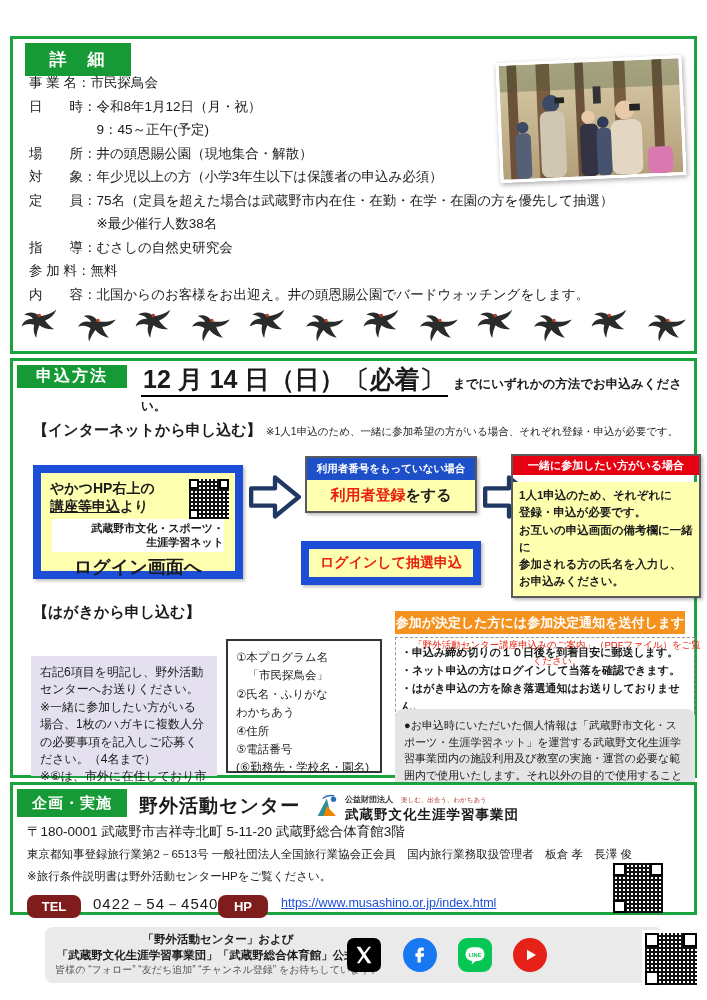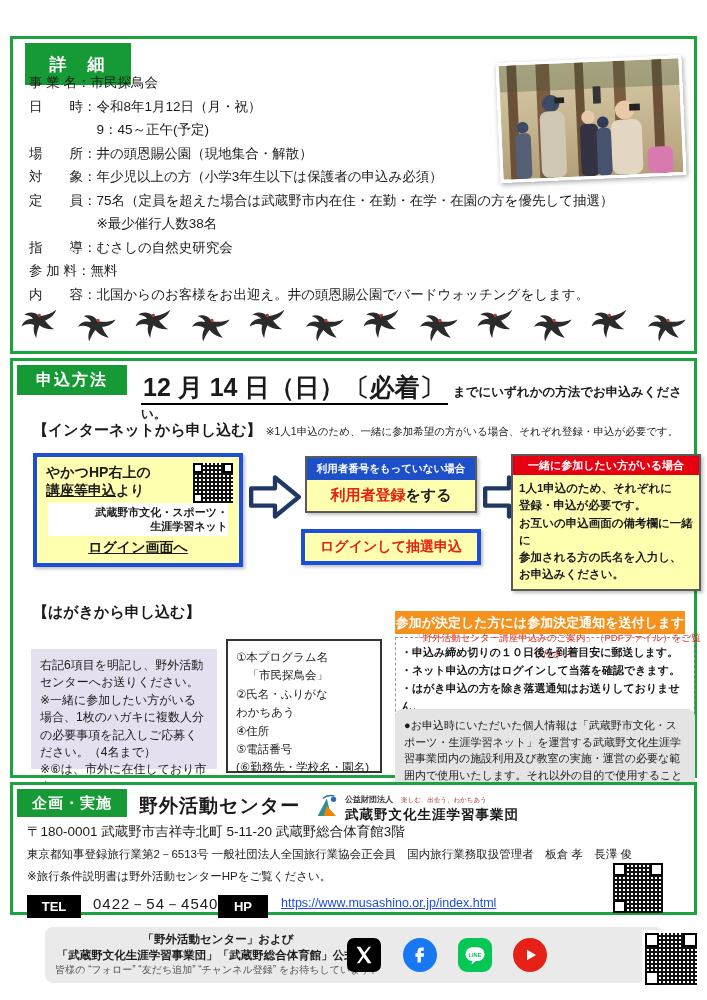--- a/index.html
+++ b/index.html
@@ -1,46 +1,46 @@
 <!DOCTYPE html>
 <html><head>
 <meta charset="utf-8">
 <style>
   html,body{margin:0;padding:0;background:#fff;}
   #page{position:relative;width:707px;height:1000px;background:#fff;overflow:hidden;
         font-family:"Liberation Sans","DejaVu Sans",sans-serif;color:#1b1b1b;}
   .gbox{position:absolute;border:3px solid #1ca23e;background:#fff;box-sizing:border-box;}
   .glabel{position:absolute;background:#169a35;color:#fff;font-weight:bold;
           display:flex;align-items:center;justify-content:center;letter-spacing:2px;}
-  .ml{white-space:pre-line;}
+  .ml{white-space:pre-line;margin-top:7px;}
   .pre{white-space:pre-wrap;}
 
   
   #details-rows{position:absolute;left:16px;top:32px;width:660px;font-size:13.5px;line-height:23.5px;}
   #photo{position:absolute;right:10px;top:20px;width:186px;height:120px;transform:rotate(-2.5deg);
          box-shadow:1px 2px 5px rgba(0,0,0,.35);border:3px solid #fff;box-sizing:border-box;}
   #birds{position:absolute;left:8px;right:8px;bottom:4px;height:46px;display:flex;
          align-items:center;justify-content:space-between;}
   .bird{width:38px;height:30px;}
   .bird:nth-child(odd){transform:rotate(-8deg);}
   .bird:nth-child(even){transform:rotate(7deg) translateY(5px);}
 
   
-  #deadline-wrap{position:absolute;left:128px;top:10px;width:550px;}
+  #deadline-wrap{position:absolute;left:128px;top:2px;width:550px;}
   #deadline-big{font-size:25px;font-weight:bold;border-bottom:2.5px solid #000;padding:0 4px 2px 2px;}
   #deadline-note{font-size:12.5px;font-weight:bold;}
   .subhead{position:absolute;font-size:15px;font-weight:bold;}
   .subnote{font-size:10.5px;font-weight:normal;}
-  .ybox{background:#ffffb0;border:4px solid #1d4ed8;box-sizing:border-box;
-        box-shadow:2px 2px 3px rgba(0,0,0,.25);}
+  .ybox{background:#ffffb0;border:8px solid #1d4ed8;box-sizing:border-box;
+        box-shadow:2px 2px 3px rgba(0,0,0,.25);margin-top:12px;}
   #net-box{position:absolute;left:20px;top:92px;width:210px;height:114px;padding:7px 9px;}
   #net-box .l1{font-size:14px;font-weight:bold;}
   #net-inner{background:#fff;border-radius:3px;margin:3px 2px;padding:2px 0;text-align:right;
              font-size:11px;font-weight:bold;line-height:1.3;}
-  #net-login{text-align:center;font-size:14px;font-weight:bold;text-decoration:underline;}
+  #net-login{text-align:center;font-size:18px;font-weight:bold;}
   .flow-arrow{position:absolute;width:52px;height:48px;}
   #reg-box{position:absolute;left:292px;top:95px;width:172px;border:2px solid #5a5a5a;
            box-shadow:2px 2px 3px rgba(0,0,0,.25);box-sizing:border-box;}
   #reg-head{background:#1d50c8;color:#fff;font-size:10.5px;font-weight:bold;text-align:center;padding:4px 0;}
   #reg-body{background:#ffffb0;font-size:15px;font-weight:bold;text-align:center;padding:6px 0;}
   #login-box{position:absolute;left:288px;top:168px;width:180px;text-align:center;padding:5px 2px;
              font-size:13px;font-weight:bold;}
   #login-box .red-line{font-size:14px;}
   #together-box{position:absolute;left:498px;top:93px;width:190px;border:2px solid #5a5a5a;
                 box-shadow:2px 2px 3px rgba(0,0,0,.25);box-sizing:border-box;}
@@ -61,22 +61,22 @@
 
   
   #org-name{position:absolute;left:126px;top:8px;font-size:19px;font-weight:bold;letter-spacing:1px;}
   #org-logo{position:absolute;left:298px;top:3px;display:flex;align-items:center;gap:4px;}
   #org-logo .t1{font-size:8px;font-weight:bold;color:#333;}
   #org-logo .tag{font-size:6.5px;color:#b0372f;margin-left:8px;}
   #org-logo .t2{font-size:13.5px;font-weight:bold;letter-spacing:1px;}
   #org-addr{position:absolute;left:14px;top:38px;font-size:13.5px;}
   #org-reg{position:absolute;left:14px;top:62px;font-size:11.5px;color:#222;}
   #org-note{position:absolute;left:14px;top:84px;font-size:11.5px;color:#222;}
-  .badge{position:absolute;background:#000000;color:#fff;font-weight:bold;font-size:13px;
-         border-radius:0;display:flex;align-items:center;justify-content:center;height:23px;}
+  .badge{position:absolute;background:#7f1d1d;color:#fff;font-weight:bold;font-size:13px;
+         border-radius:8px;display:flex;align-items:center;justify-content:center;height:23px;}
   #tel-num{position:absolute;left:80px;top:110px;font-size:15px;letter-spacing:1px;}
   #hp-url{position:absolute;left:268px;top:111px;font-size:12.5px;color:#1d4ed8;text-decoration:underline;}
 
   
   .qr{position:relative;background-color:#fff;
       background-image:repeating-linear-gradient(0deg,#111 0 2px,transparent 2px 4px),
                        repeating-linear-gradient(90deg,#111 0 2px,#fff 2px 4px);}
   .qr::before,.qr::after{content:"";position:absolute;width:26%;height:26%;background:#fff;
       border:2px solid #000;box-sizing:border-box;}
   .qr::before{left:0;top:0;} .qr::after{right:0;top:0;}
@@ -101,21 +101,21 @@
         <path d="M20 6 C16 1.5 10 0.5 5 3 C9.5 4 12.5 6 13.5 8.5 C7.5 7.5 2.5 10 0.5 15 C5.5 12.5 10.5 13.2 13.8 15.2 C12 19.5 12 24.5 14 29 C15.2 24 17.2 19.5 19.2 16.2 C22.5 19.5 28 22.2 34 22.5 C30 19 27 15 25.8 12 C31 11 36 8 39 2.5 C33.5 5.8 27.5 6.8 22.5 6.8 Z" fill="#2b2b2b"></path>
         <circle cx="20.5" cy="6" r="1.8" fill="#b5401f"></circle>
       </g>
       <g id="harrow">
         <polygon points="2,14 24,14 24,4 46,22 24,40 24,30 2,30" fill="#ffffff" stroke="#1f3864" stroke-width="4" stroke-linejoin="round"></polygon>
       </g>
     </defs>
   </svg>
 
   <div class="gbox" id="box-details" style="left:10px;top:36px;width:687px;height:318px;">
-    <div class="glabel" style="left:12px;top:4px;width:106px;height:42px;font-size:17px;">詳　細</div>
+    <div class="glabel" style="left:12px;top:4px;width:106px;height:33px;font-size:17px;">詳　細</div>
     <div id="details-rows" class="pre"><div>事 業 名：市民探鳥会</div><div>日　　時：令和8年1月12日（月・祝）</div><div>　　　　　9：45～正午(予定)</div><div>場　　所：井の頭恩賜公園（現地集合・解散）</div><div>対　　象：年少児以上の方（小学3年生以下は保護者の申込み必須）</div><div>定　　員：75名（定員を超えた場合は武蔵野市内在住・在勤・在学・在園の方を優先して抽選）</div><div>　　　　　※最少催行人数38名</div><div>指　　導：むさしの自然史研究会</div><div>参 加 料：無料</div><div>内　　容：北国からのお客様をお出迎え。井の頭恩賜公園でバードウォッチングをします。</div></div>
 
     <svg id="photo" viewBox="0 0 186 120" preserveAspectRatio="none">
       <defs>
         <linearGradient id="pbg" x1="0" y1="0" x2="0" y2="1">
           <stop offset="0" stop-color="#d9cba8"></stop>
             <stop offset="1" stop-color="#b3a07a"></stop>
         </linearGradient>
       </defs>
       <rect width="186" height="120" fill="url(#pbg)"></rect>
@@ -176,21 +176,21 @@
       <svg class="bird" viewBox="0 0 40 30">
           <use href="#swallow"></use>
         </svg>
       <svg class="bird" viewBox="0 0 40 30">
           <use href="#swallow"></use>
         </svg>
     </div>
   </div>
 
   <div class="gbox" id="box-apply" style="left:10px;top:358px;width:687px;height:420px;">
-    <div class="glabel" style="left:4px;top:4px;width:110px;height:30px;font-size:16px;">申込方法</div>
+    <div class="glabel" style="left:4px;top:4px;width:110px;height:23px;font-size:16px;">申込方法</div>
 
     <div id="deadline-wrap">
       <span id="deadline-big">12 月 14 日（日）〔必着〕</span>
       <span id="deadline-note">までにいずれかの方法でお申込みください。</span>
     </div>
 
     <div class="subhead" style="left:20px;top:60px;">
       <span>【インターネットから申し込む】</span>
       <span class="subnote">※1人1申込のため、一緒に参加希望の方がいる場合、それぞれ登録・申込が必要です。</span>
     </div>

